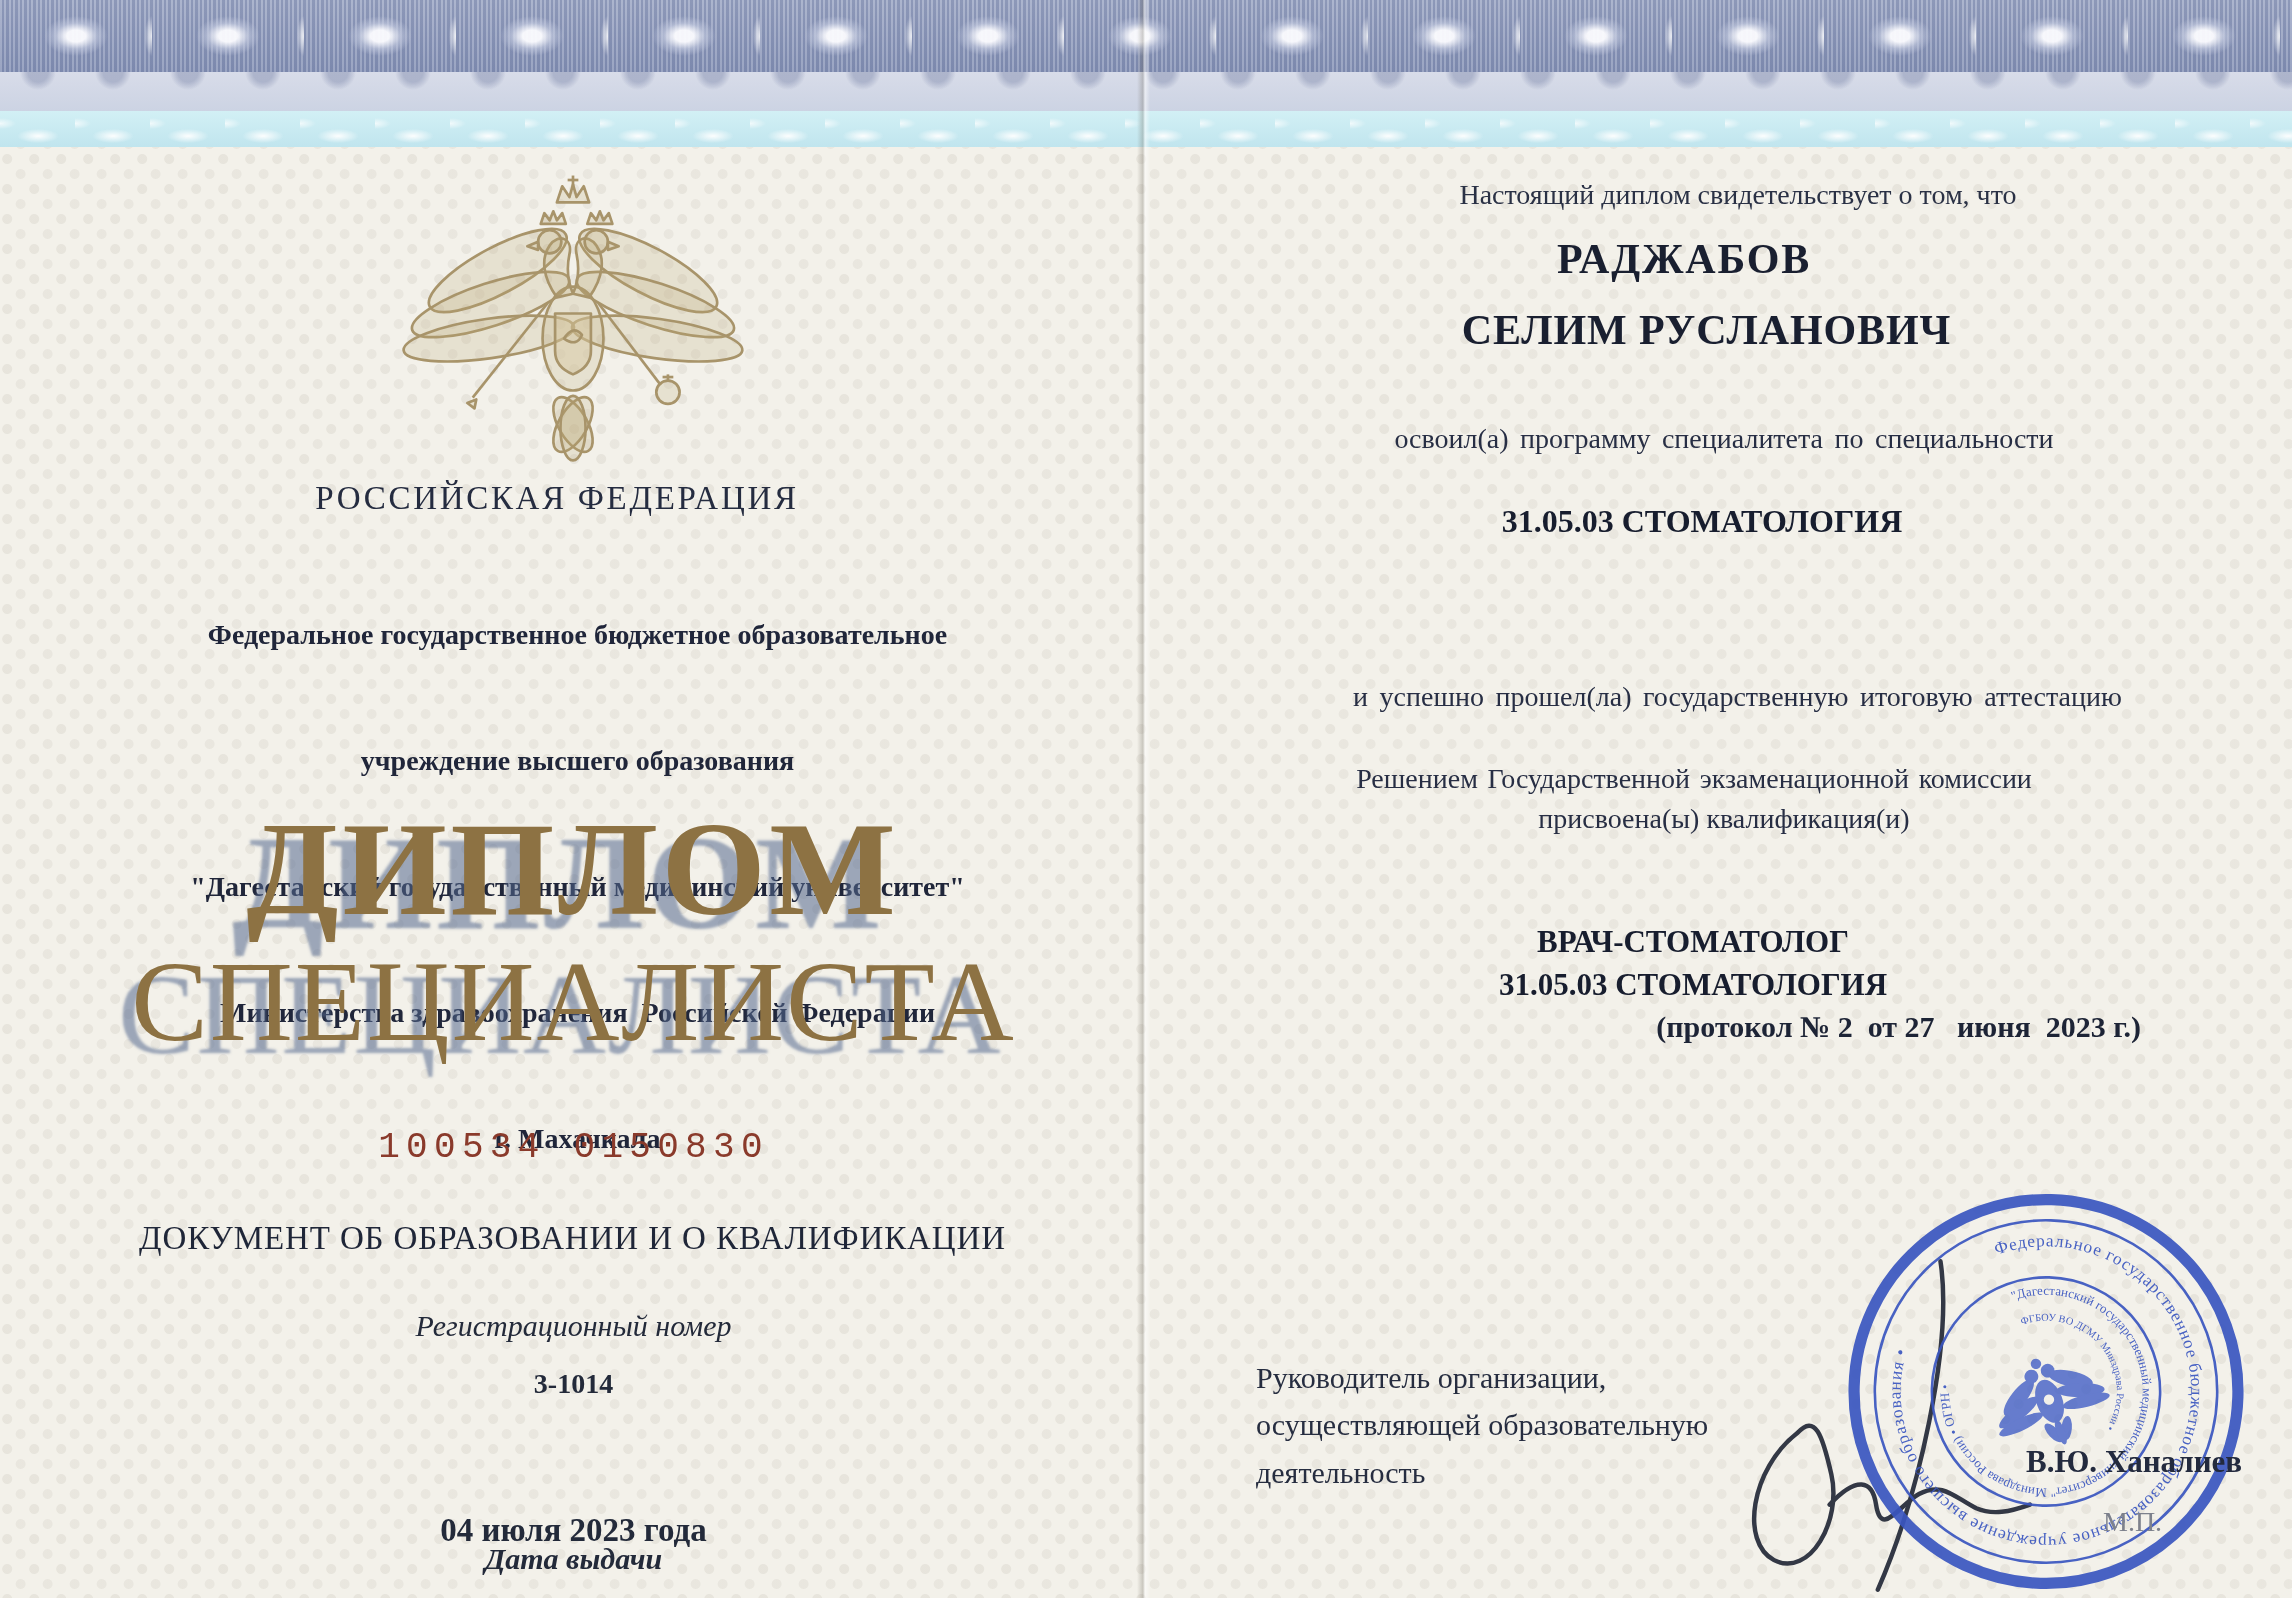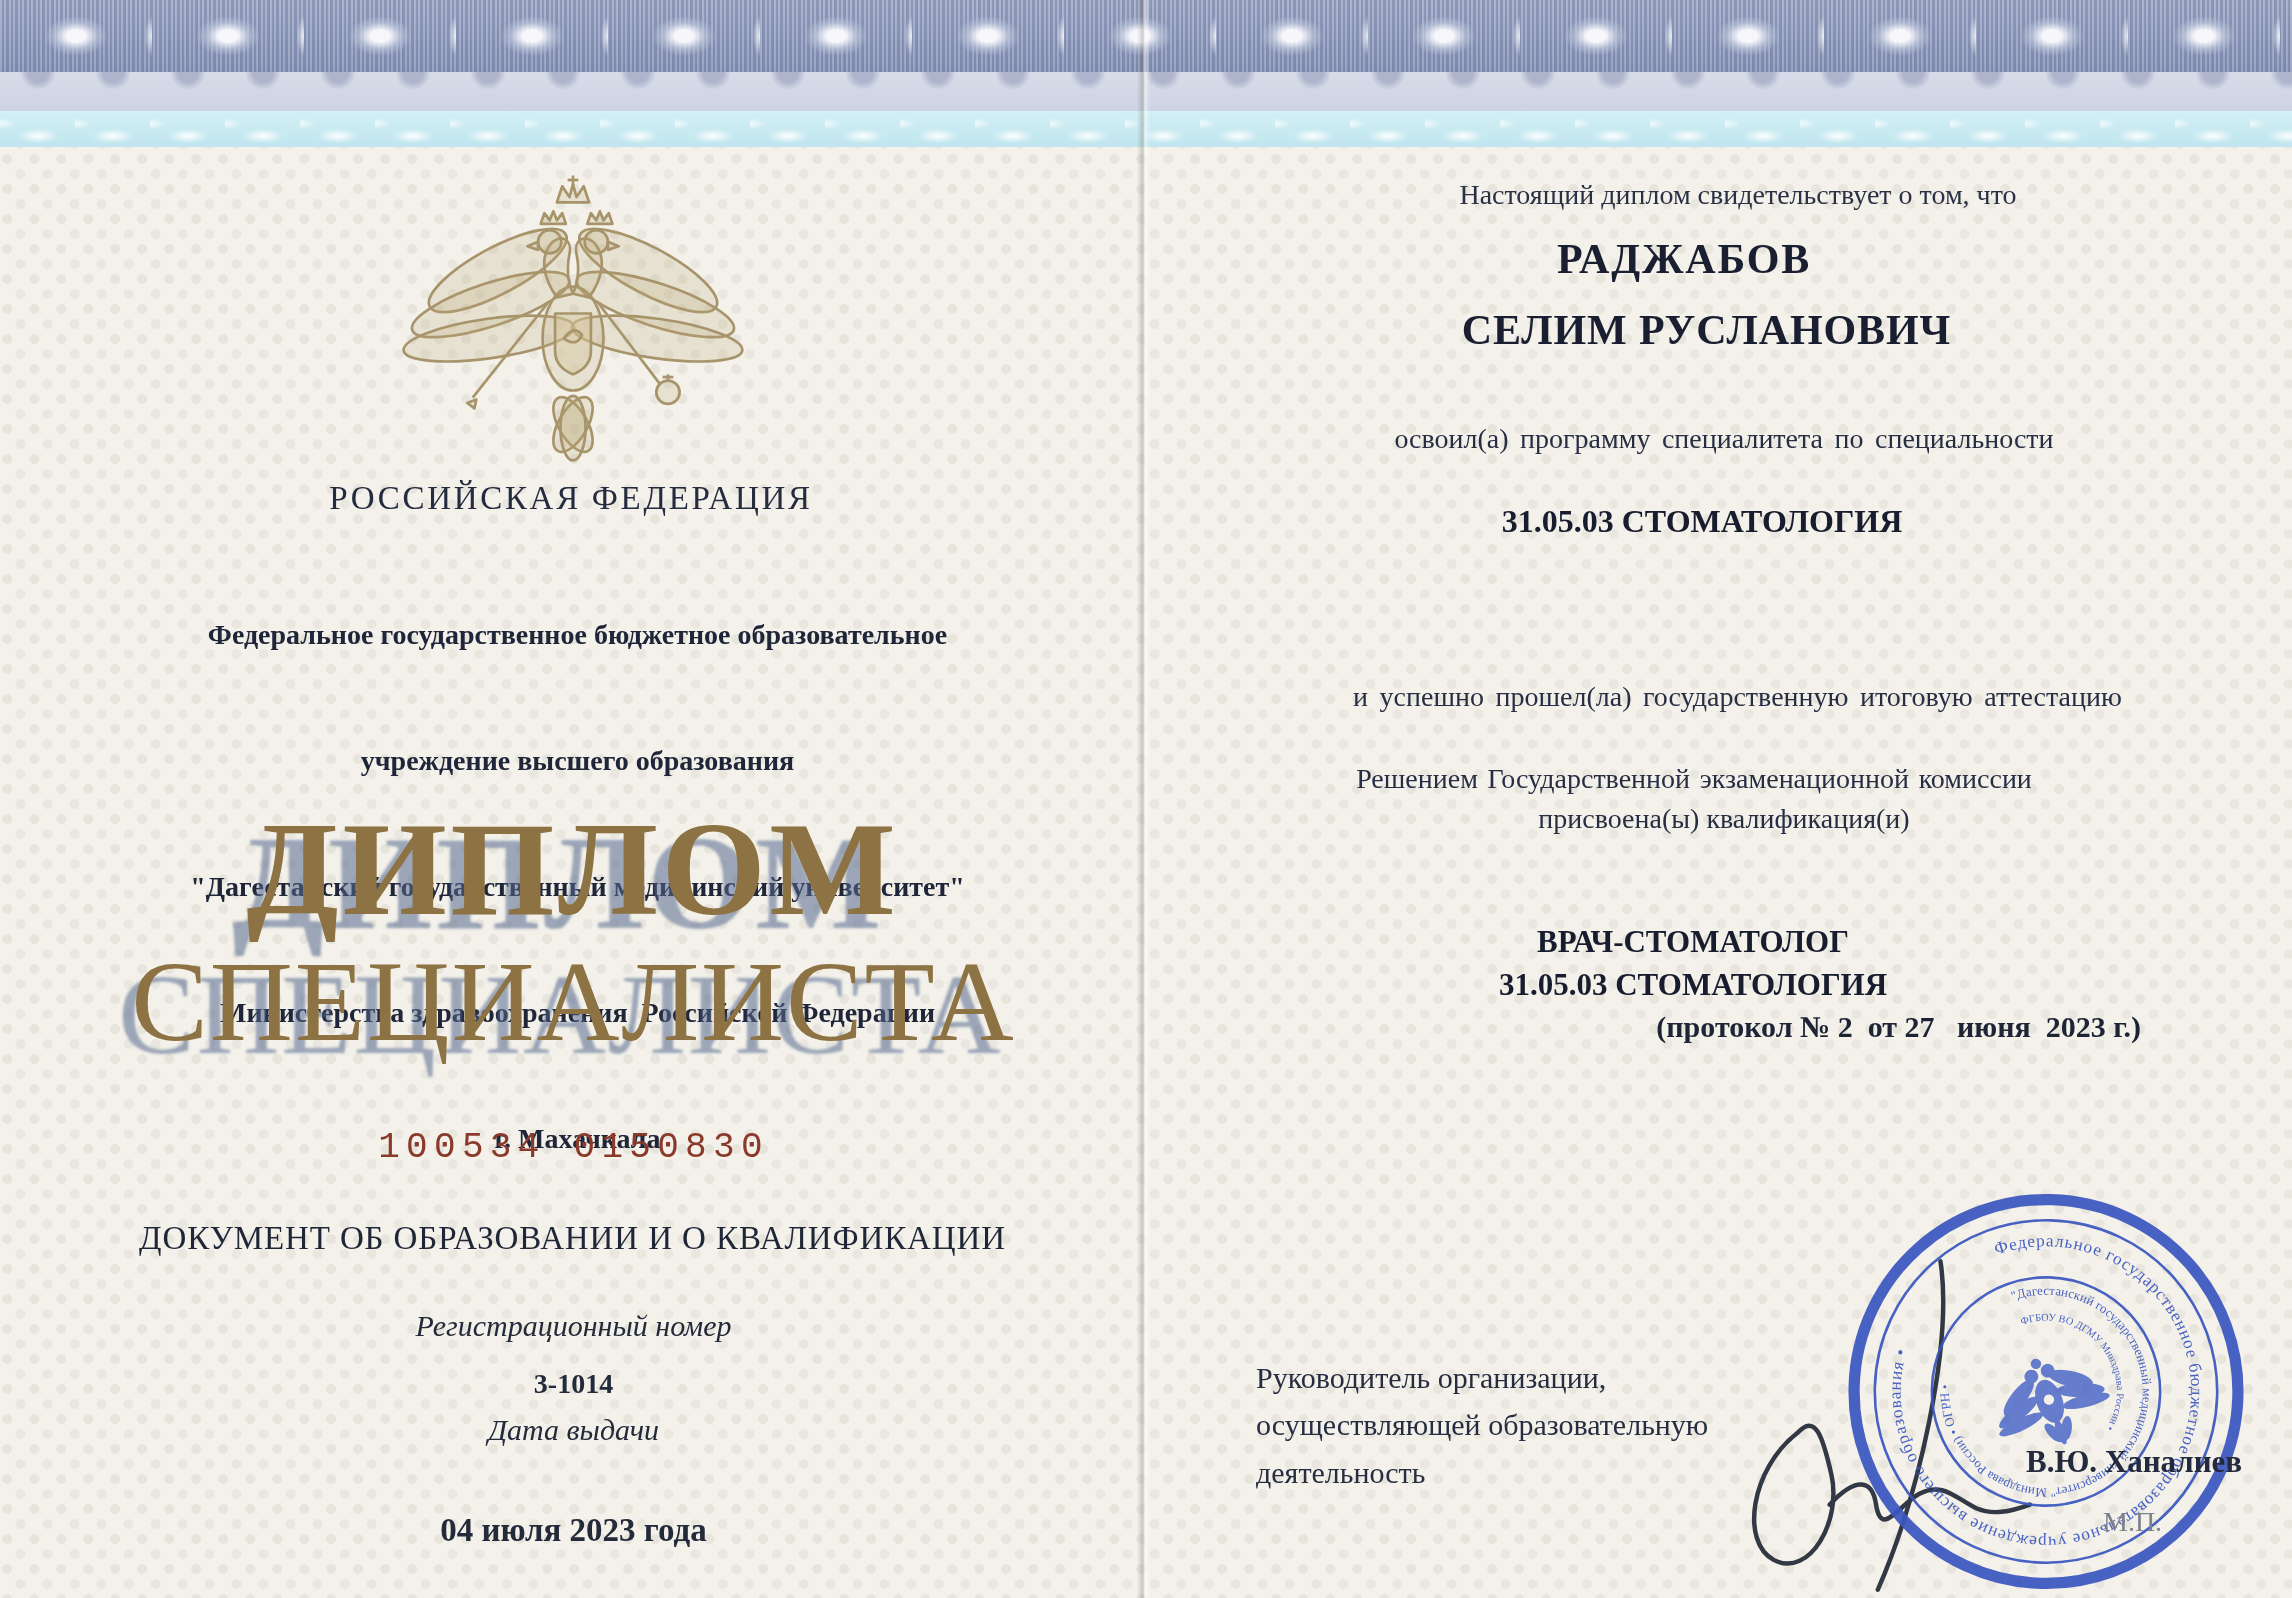--- a/index.html
+++ b/index.html
@@ -41,32 +41,32 @@
   .fold-line{
     position:absolute;left:1137px;top:0;width:12.5px;height:1599px;
     background:linear-gradient(90deg, rgba(0,0,0,0) 0%, rgba(105,100,88,0.30) 45%, rgba(255,255,255,0.55) 62%, rgba(0,0,0,0) 100%);
   }
   
   .t{position:absolute;text-align:center;}
   .keep{white-space:pre-wrap;}
   .bold{font-weight:bold;}
   .ital{font-style:italic;}
   
-  .country{left:123px;top:480px;width:896px;font-size:33px;letter-spacing:2.7px;color:#252c40;}
+  .country{left:109px;top:480px;width:896px;font-size:33px;letter-spacing:2.7px;color:#252c40;}
   .institution{left:94px;top:530px;width:967px;font-size:28px;line-height:42px;font-weight:bold;color:#20263a;}
   .title1{left:125px;top:802px;width:896px;font-size:134px;line-height:134px;letter-spacing:3.6px;
     color:#8d7243;text-shadow:-14.3px 14.3px 2.7px rgba(84,104,142,0.55);font-weight:bold;}
   .title2{left:81px;top:939px;width:985px;font-size:115px;line-height:125px;letter-spacing:1.8px;
     color:#8d7243;text-shadow:-13.4px 12.5px 2.7px rgba(84,104,142,0.55);}
   .serial{left:260px;top:1127px;width:627px;font-family:"Liberation Mono","DejaVu Sans Mono",monospace;
     font-size:36px;letter-spacing:6.3px;color:#8a3a2b;}
   .dockind{left:107px;top:1220px;width:931px;font-size:33px;letter-spacing:0.9px;color:#1f2638;}
   .reglabel{left:260px;top:1309px;width:627px;font-size:30px;}
   .regnum{left:260px;top:1368px;width:627px;font-size:28px;}
-  .datelabel{left:260px;top:1413px;width:627px;font-size:30px;}
+  .datelabel{left:260px;top:1542px;width:627px;font-size:30px;font-weight:bold;}
   .dateval{left:260px;top:1512px;width:627px;font-size:33px;}
   
   .intro{left:1290px;top:179px;width:896px;font-size:28px;color:#2a3145;}
   .surname{left:1236px;top:235px;width:896px;font-size:42px;letter-spacing:1.8px;font-weight:bold;color:#191f30;}
   .namepat{left:1254px;top:306px;width:905px;font-size:42px;letter-spacing:0.9px;font-weight:bold;color:#191f30;}
   .program{left:1254px;top:423px;width:940px;font-size:28px;word-spacing:4.5px;color:#272e44;}
   .spec1{left:1254px;top:503px;width:896px;font-size:32px;font-weight:bold;color:#171d2e;}
   .attest{left:1236px;top:681px;width:1003px;font-size:28px;word-spacing:4.5px;color:#272e44;}
   .comm1{left:1224px;top:763px;width:940px;font-size:28px;word-spacing:2.7px;color:#272e44;}
   .comm2{left:1254px;top:803px;width:940px;font-size:28px;color:#272e44;}

